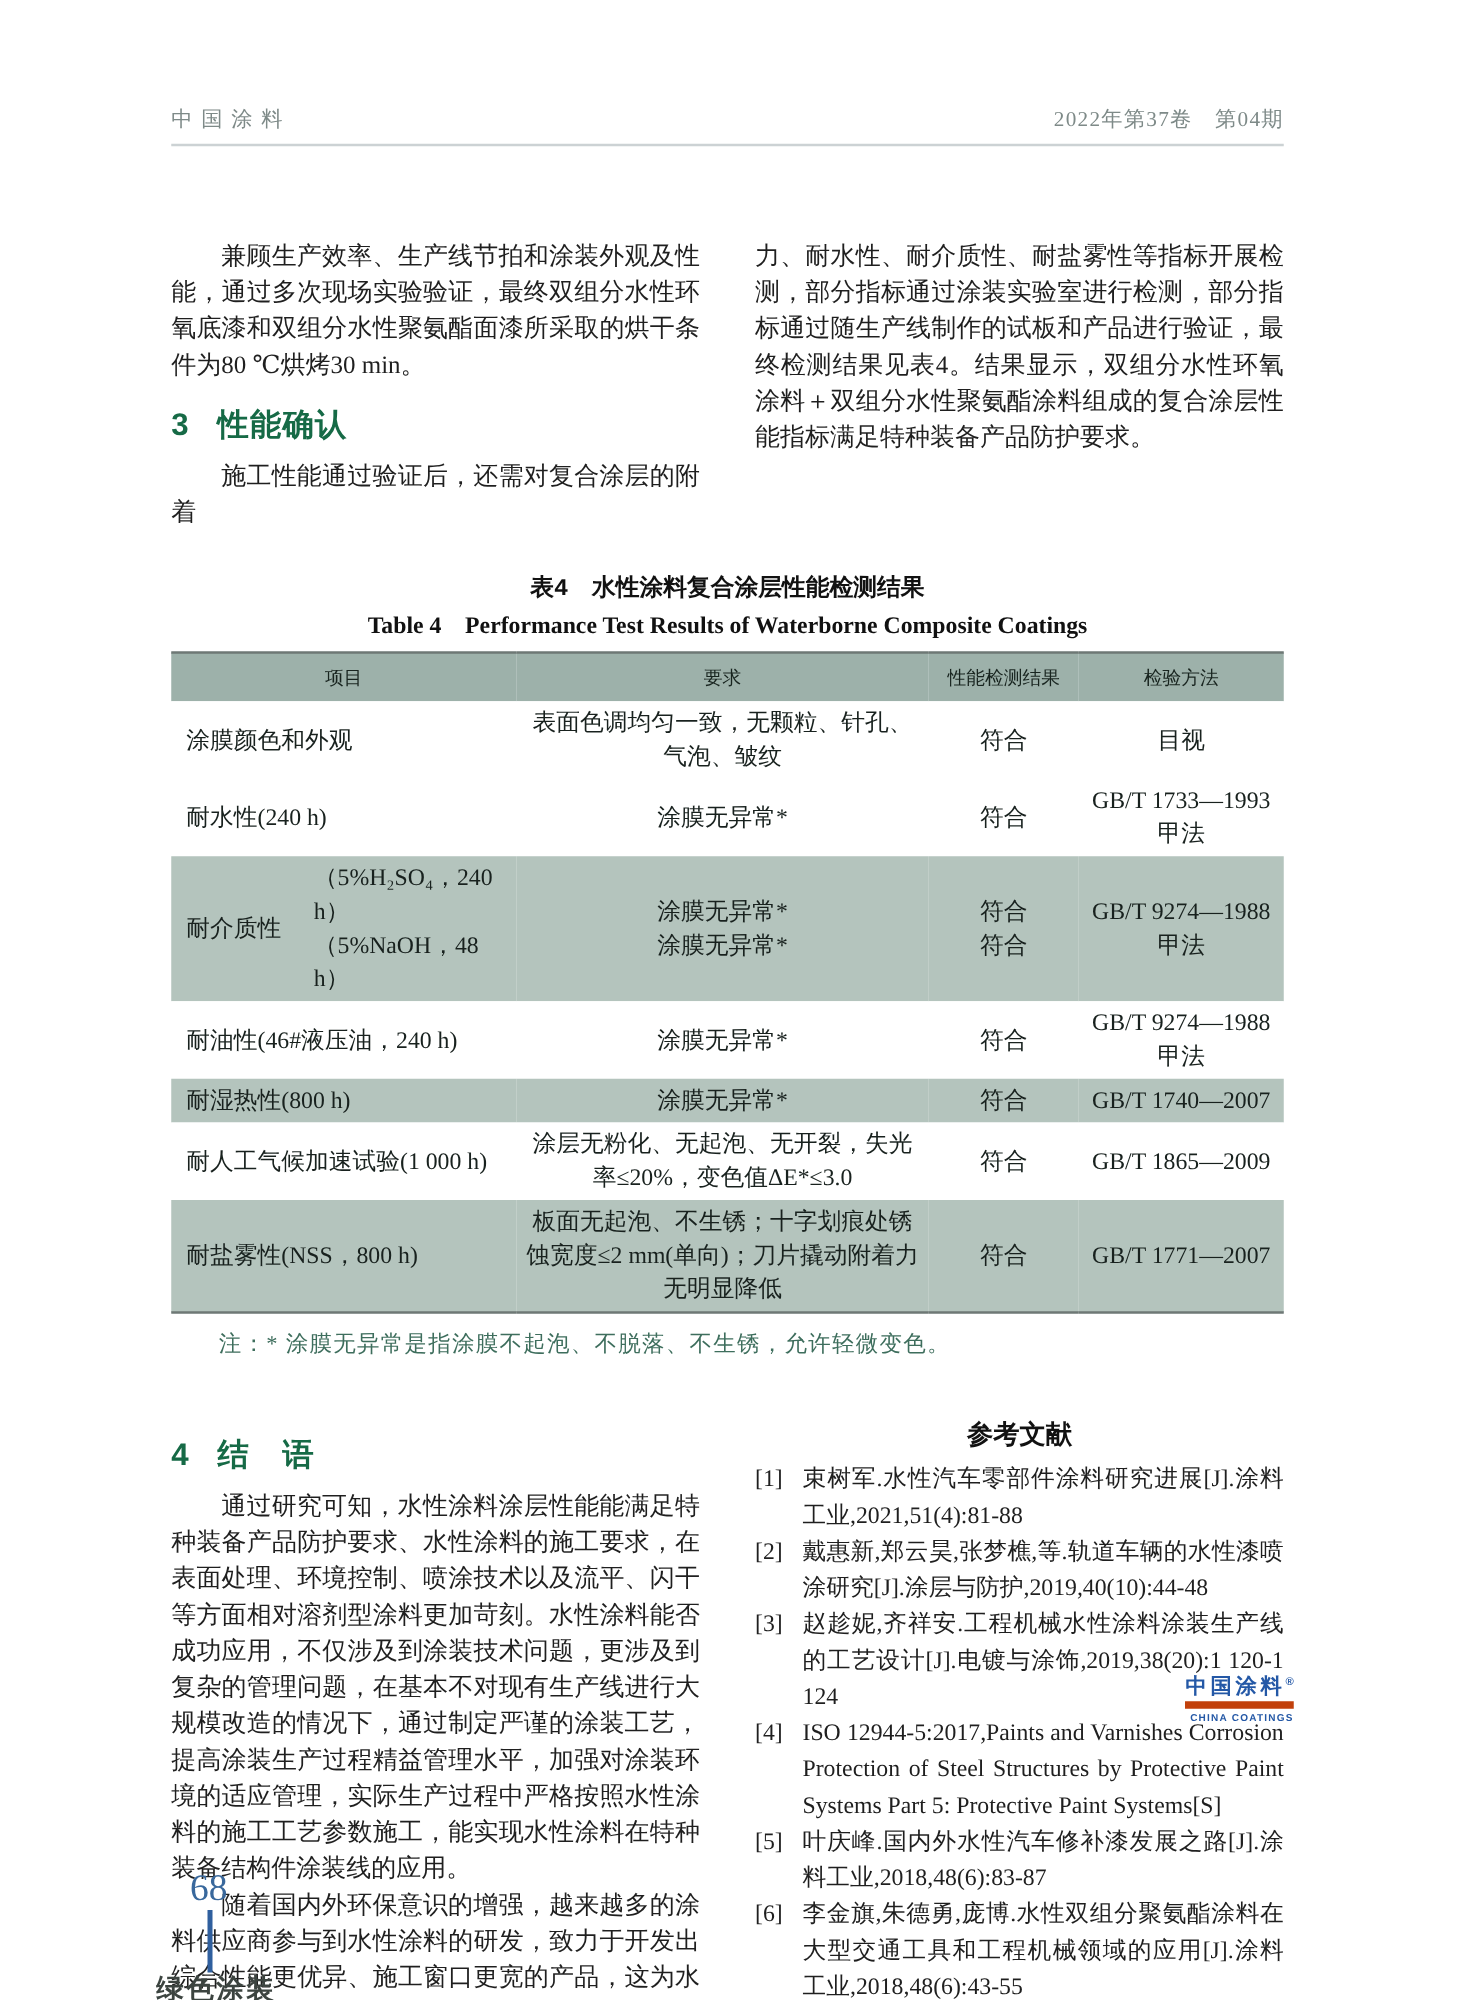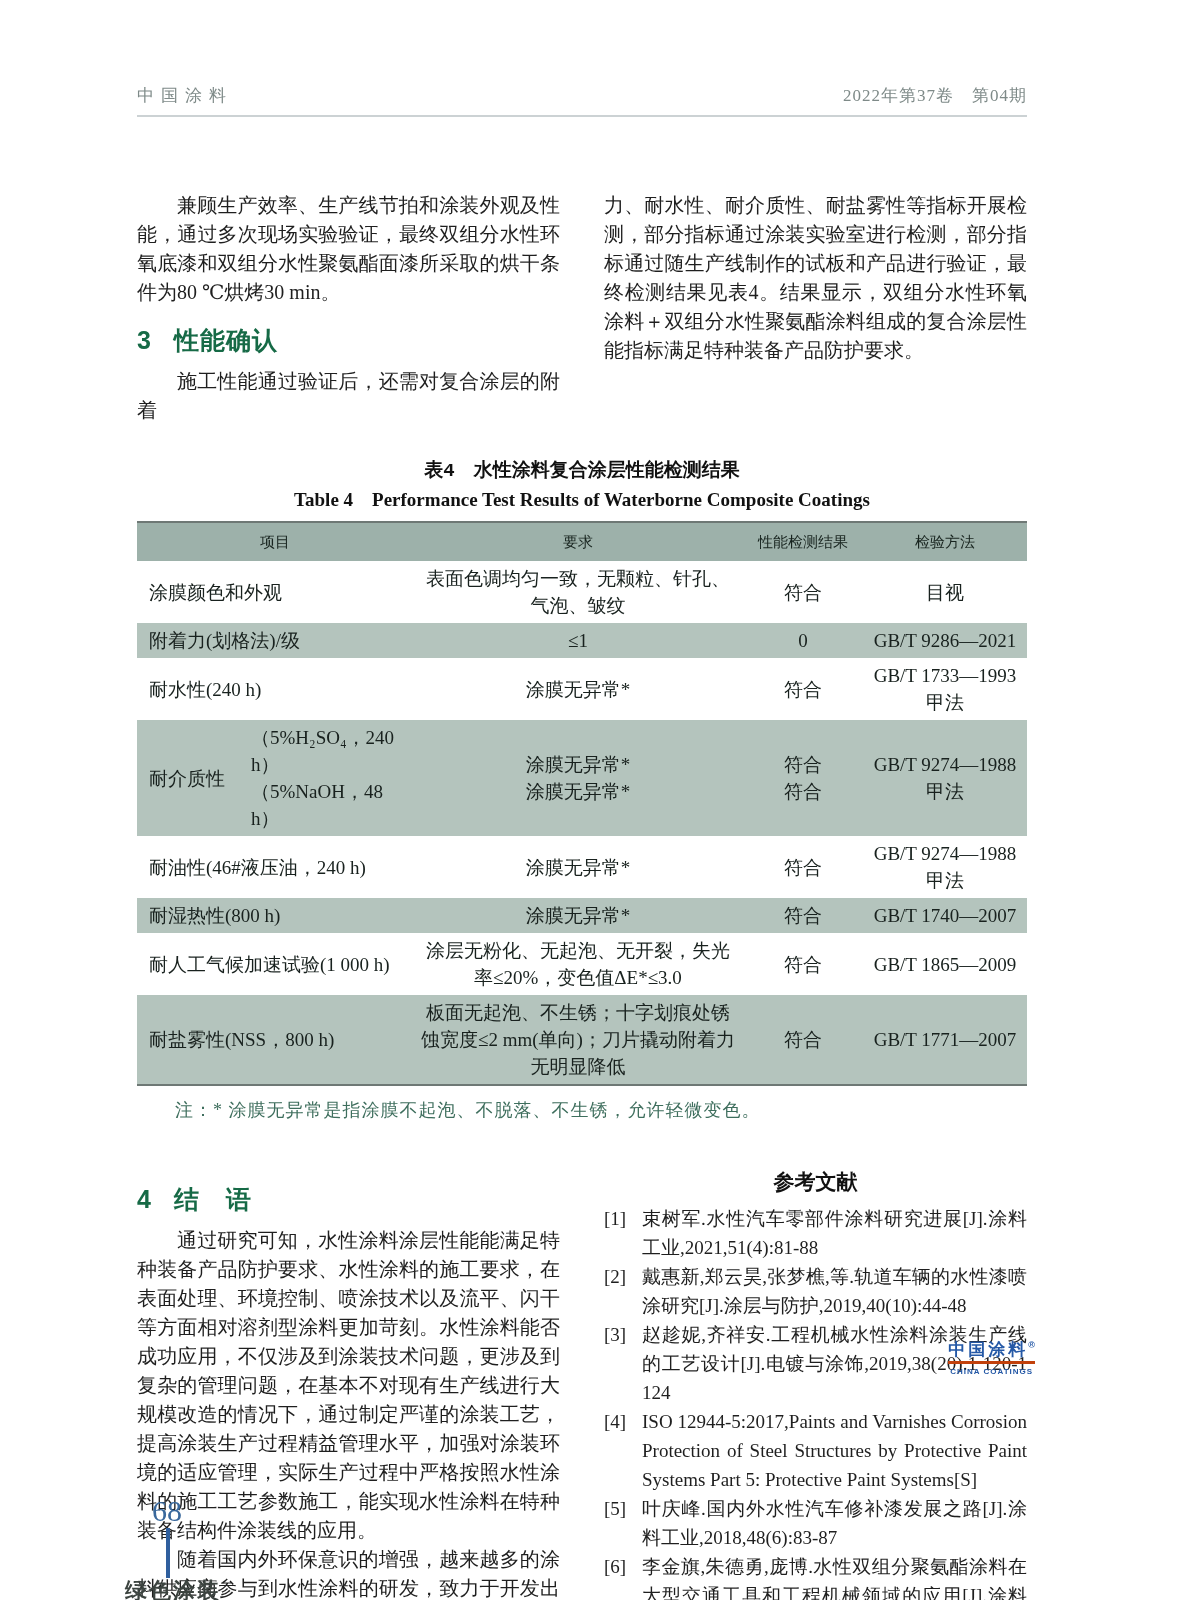--- a/index.html
+++ b/index.html
@@ -76,21 +76,21 @@
   .ref-text { flex:1; text-align:justify; }
 
   
   .brand-logo {
     position:absolute; top:1336px; right:152px; text-align:center;
     color:#2458a6; font-family:"Liberation Sans","DejaVu Sans",sans-serif;
   }
   .brand-zh { font-size:17px; font-weight:bold; letter-spacing:3px; line-height:18px; }
   .brand-reg { font-size:9px; vertical-align:super; letter-spacing:0; }
   .brand-en { font-size:8px; font-weight:bold; letter-spacing:1px; line-height:11px;
-    border-top:3px solid #c2410c; padding-top:2px; margin-top:2px; }
+    border-top:6px solid #c2410c; padding-top:2px; margin-top:2px;text-align:right; }
 
   
   .footer { position:absolute; left:125px; top:1494px; display:flex; align-items:center;flex-direction:column; }
   .page-no { font-size:30px; color:#39689c; margin-right:12px;
     font-family:"Liberation Serif","DejaVu Serif",serif; }
   .footer-bar { width:4px; height:50px; background:#2f5f9e; margin-right:10px; }
   .footer-col { display:flex; flex-direction:column; justify-content:center; }
   .footer-zh { font-size:22px; font-weight:bold; color:#3c4440; letter-spacing:2px;
     font-family:"Liberation Sans","DejaVu Sans",sans-serif; line-height:26px; }
   .footer-en { font-size:15px; color:#8d9793; line-height:20px; }
@@ -136,26 +136,20 @@
           <th>性能检测结果</th>
           <th>检验方法</th>
         </tr>
       </thead>
       <tbody>
         <tr class="row-white">
           <td class="c1">涂膜颜色和外观</td>
           <td>表面色调均匀一致，无颗粒、针孔、气泡、皱纹</td>
           <td>符合</td>
           <td>目视</td>
-        </tr>
-        <tr class="row-green">
-          <td class="c1">附着力(划格法)/级</td>
-          <td>≤1</td>
-          <td>0</td>
-          <td>GB/T 9286—2021</td>
         </tr>
         <tr class="row-white">
           <td class="c1">耐水性(240 h)</td>
           <td>涂膜无异常*</td>
           <td>符合</td>
           <td>GB/T 1733—1993甲法</td>
         </tr>
         <tr class="row-green">
           <td class="c1">
             <div class="media-cell">

